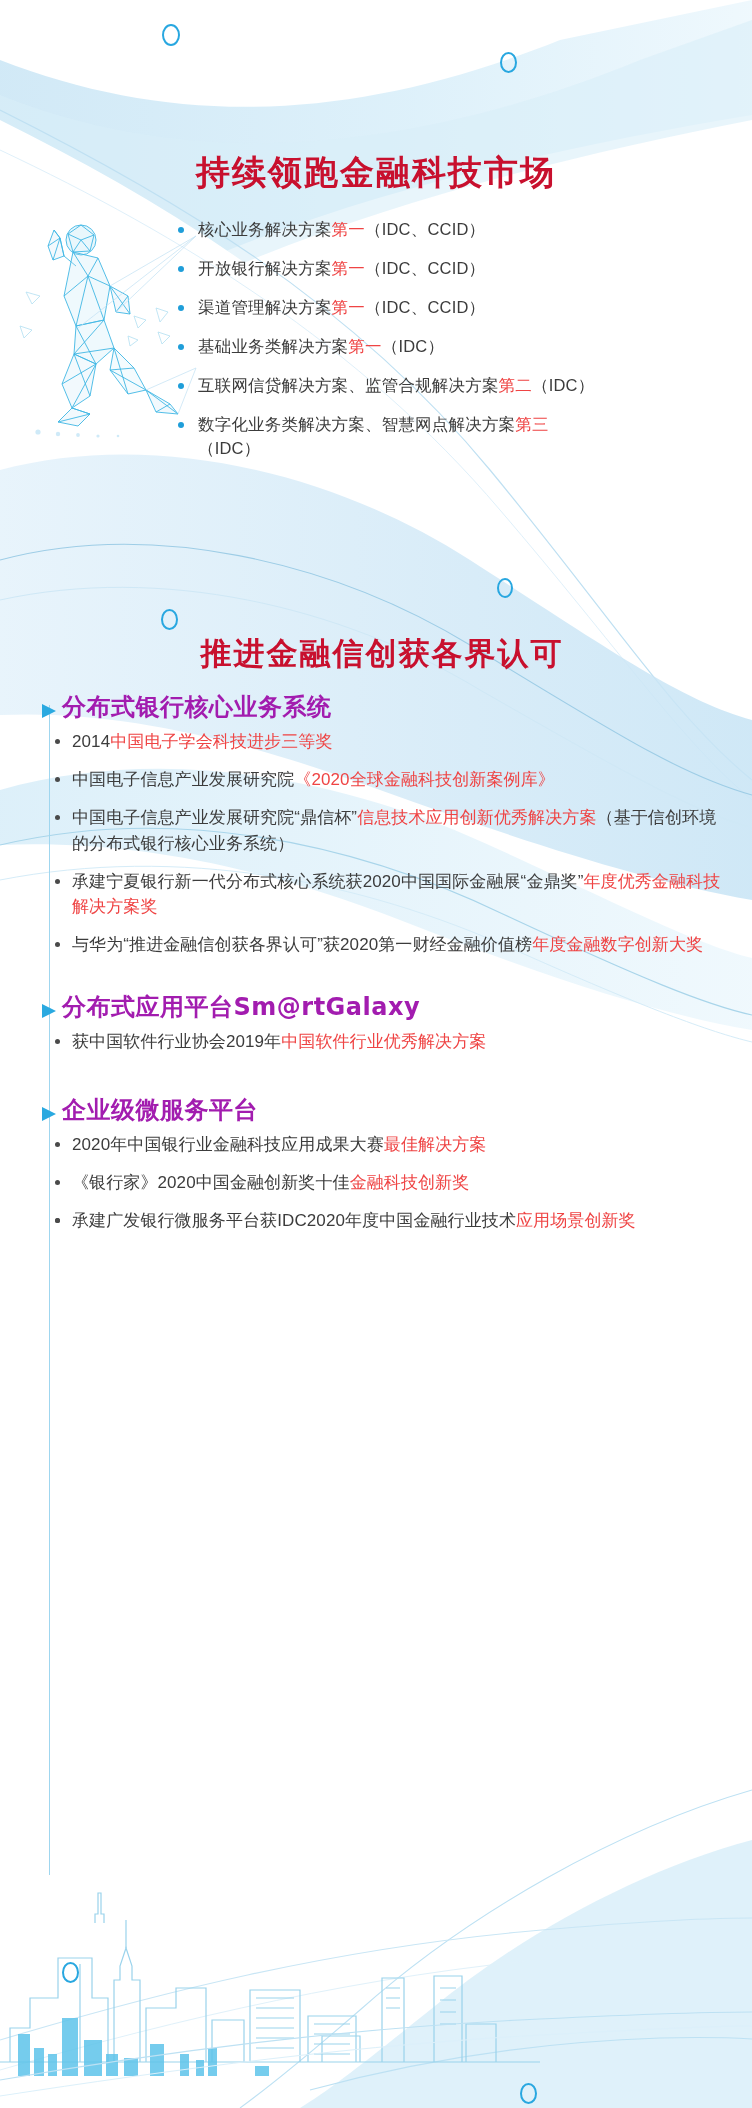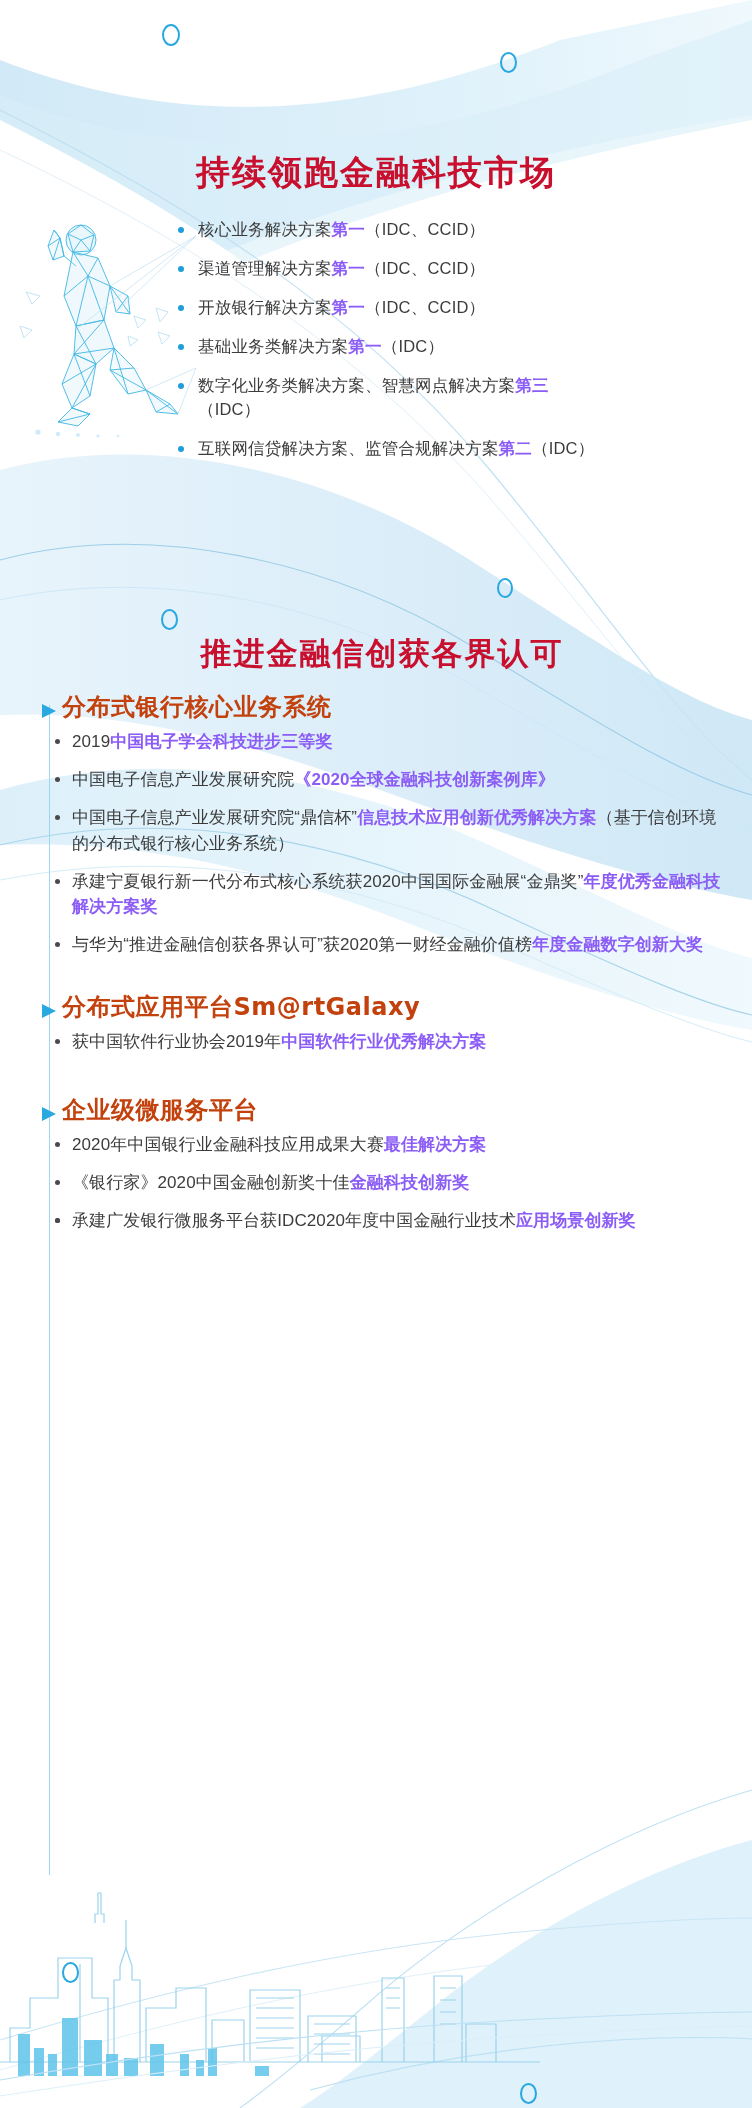--- a/index.html
+++ b/index.html
@@ -64,21 +64,21 @@
     line-height:1.45;
     color:#3c3c3c;
     letter-spacing:.2px;
   }
   .s1-list li .dot{
     position:absolute;
     left:2px; top:9px;
     width:6px;height:6px;border-radius:50%;
     background:#1f9ed9;
   }
-  .hl{color:#8b5cf6;font-weight:bold;}
+  .hl{color:#ef4444;font-weight:normal;}
 
   
   .sec2{position:absolute;left:0;top:600px;width:752px;height:1508px;}
   .sec2-title{
     position:absolute;
     left:12px;right:0;top:33px;
     text-align:center;
     font-size:31px;
     font-weight:bold;
     color:#c8102e;
@@ -99,21 +99,21 @@
     position:absolute;
     left:0; top:92px;
     width:752px;
   }
   .group{position:relative;}
   .group-head{
     position:relative;
     padding-left:62px;
     font-size:24px;
     font-weight:bold;
-    color:#c2410c;
+    color:#a21caf;
     letter-spacing:.5px;
     line-height:1.3;
     margin-bottom:6px;
     font-family:"DejaVu Sans","Liberation Sans",sans-serif;
   }
   .group-head .marker{
     position:absolute;
     left:42px;
     top:12px;
     width:0;height:0;
@@ -262,39 +262,39 @@
           <circle cx="40" cy="226" r="2.2"></circle>
           <circle cx="60" cy="227" r="1.9"></circle>
           <circle cx="80" cy="228" r="1.6"></circle>
           <circle cx="100" cy="228" r="1.3"></circle>
         </g>
       </svg>
     </div>
 
     <ul class="s1-list" id="s1list">
         <li><span class="dot"></span><span><span>核心业务解决方案</span><span class="hl">第一</span><span>（IDC、CCID）</span></span></li>
+        <li><span class="dot"></span><span><span>开放银行解决方案</span><span class="hl">第一</span><span>（IDC、CCID）</span></span></li>
         <li><span class="dot"></span><span><span>渠道管理解决方案</span><span class="hl">第一</span><span>（IDC、CCID）</span></span></li>
-        <li><span class="dot"></span><span><span>开放银行解决方案</span><span class="hl">第一</span><span>（IDC、CCID）</span></span></li>
         <li><span class="dot"></span><span><span>基础业务类解决方案</span><span class="hl">第一</span><span>（IDC）</span></span></li>
+        <li><span class="dot"></span><span><span>互联网信贷解决方案、监管合规解决方案</span><span class="hl">第二</span><span>（IDC）</span></span></li>
         <li><span class="dot"></span><span><span>数字化业务类解决方案、智慧网点解决方案</span><span class="hl">第三</span><span>（IDC）</span></span></li>
-        <li><span class="dot"></span><span><span>互联网信贷解决方案、监管合规解决方案</span><span class="hl">第二</span><span>（IDC）</span></span></li>
       </ul>
   </div>
 
   <div class="sec2">
 
     <div class="sec2-title">推进金融信创获各界认可</div>
 
     <div class="timeline"></div>
 
     <div class="groups" id="groups">
         <div class="group" style="margin-bottom: 34px;">
           <div class="group-head"><span class="marker"></span><span>分布式银行核心业务系统</span></div>
           <ul class="g-list">
-            <li><span class="dot"></span><span><span>2019</span><span class="hl">中国电子学会科技进步三等奖</span></span></li>
+            <li><span class="dot"></span><span><span>2014</span><span class="hl">中国电子学会科技进步三等奖</span></span></li>
             <li><span class="dot"></span><span><span>中国电子信息产业发展研究院</span><span class="hl">《2020全球金融科技创新案例库》</span></span></li>
             <li><span class="dot"></span><span><span>中国电子信息产业发展研究院“鼎信杯”</span><span class="hl">信息技术应用创新优秀解决方案</span><span>（基于信创环境的分布式银行核心业务系统）</span></span></li>
             <li><span class="dot"></span><span><span>承建宁夏银行新一代分布式核心系统获2020中国国际金融展“金鼎奖”</span><span class="hl">年度优秀金融科技解决方案奖</span></span></li>
             <li><span class="dot"></span><span><span>与华为“推进金融信创获各界认可”获2020第一财经金融价值榜</span><span class="hl">年度金融数字创新大奖</span></span></li>
           </ul>
         </div>
         <div class="group" style="margin-bottom: 40px;">
           <div class="group-head"><span class="marker"></span><span>分布式应用平台Sm@rtGalaxy</span></div>
           <ul class="g-list">
             <li><span class="dot"></span><span><span>获中国软件行业协会2019年</span><span class="hl">中国软件行业优秀解决方案</span></span></li>

